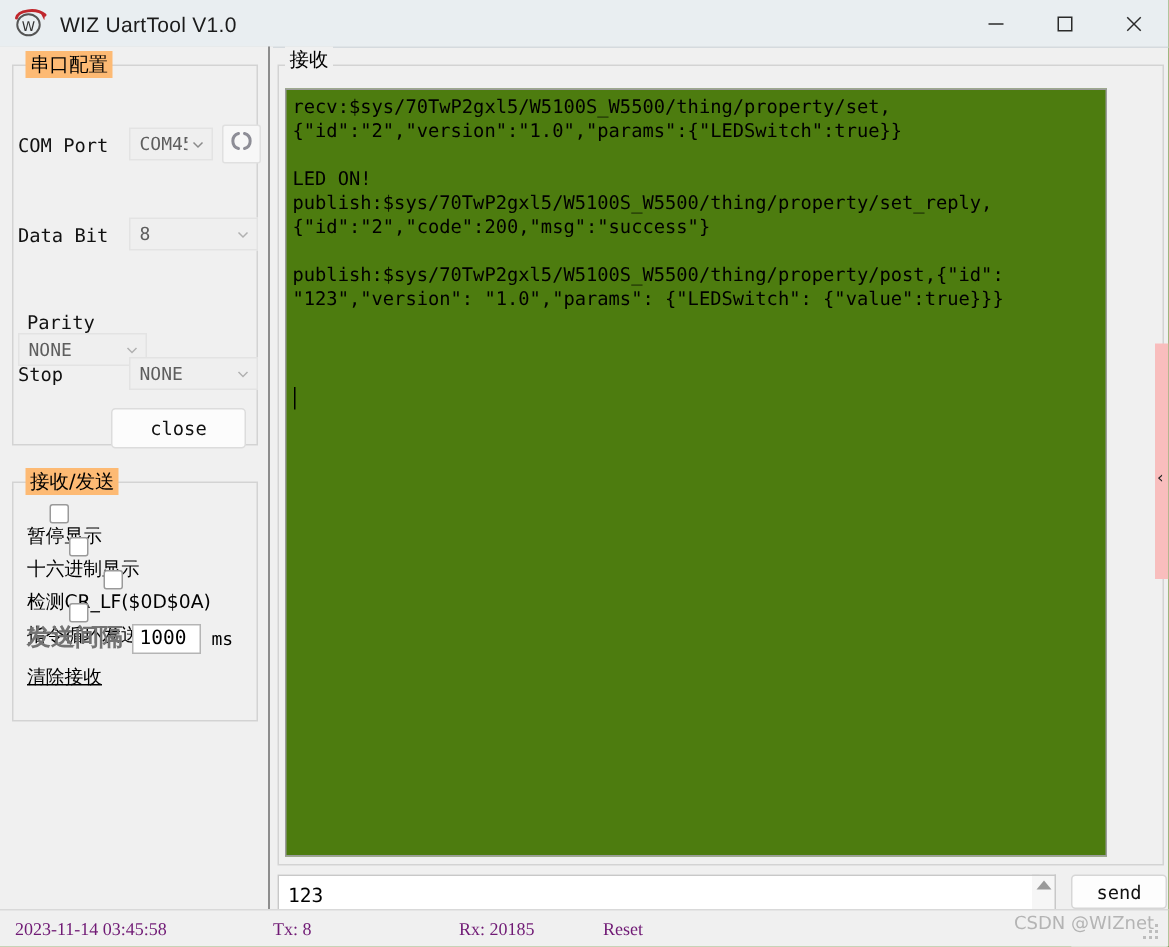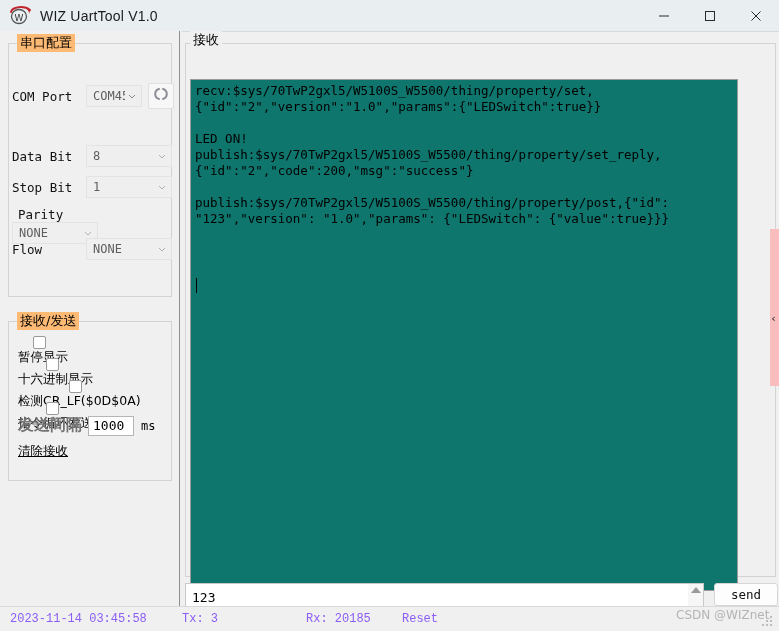--- a/index.html
+++ b/index.html
@@ -131,26 +131,25 @@
     border:1px solid #d3d3d3;
   }
   #recvTitle{
     position:absolute;left:190px;top:31px;
     background:#f0f0f0;padding:0 3px;
     font-size:13px;color:#000;
     font-family:"DejaVu Sans", sans-serif;
   }
   #recvArea{
     position:absolute;left:4px;top:15px;width:548px;height:512px;
-    background:#0f766e;
+    background:#4d7c0f;
     border:1px solid #9b9b9b;
     box-sizing:border-box;
     overflow:hidden;
     padding:3px 4px;
-    margin-top:20px;
   }
   #recvText{
     font-family:"DejaVu Sans Mono","Liberation Mono",monospace;
     font-size:12.5px;line-height:16px;color:#000;
     white-space:pre-wrap;word-break:break-all;
     margin:0;
   }
   #caret{
     position:absolute;left:5px;top:198px;width:1px;height:15px;background:#000;
   }
@@ -196,22 +195,22 @@
     line-height:1;
   }
 
   
   #statusbar{
     position:absolute;left:0;top:606px;width:779px;height:25px;
     background:#f0f0f0;border-top:1px solid #d9d9d9;
   }
   .sbitem{
     position:absolute;top:5px;
-    font-family:Liberation Mono, monospace;
-    font-size:12px;color:#8b5cf6;
+    font-family:Liberation Serif, serif;
+    font-size:12px;color:#701a75;
     white-space:nowrap;
   }
   #sbTime{left:10px;}
   #sbTx{left:182px;}
   #sbRx{left:306px;}
   #sbReset{left:402px;}
   #watermark{
     position:absolute;left:676px;top:608px;
     font-family:"DejaVu Sans", sans-serif;
     font-size:12px;color:#b4b4b4;white-space:nowrap;
@@ -286,56 +285,46 @@
     <div class="combo" style="width:86px;">
       <span class="cval">8</span>
       <span class="chev">
           <svg width="10" height="10" viewBox="0 0 10 10">
             <path d="M2 4 L5 7 L8 4" stroke="#b0b0b0" stroke-width="1" fill="none"></path>
           </svg>
         </span>
     </div>
   </div>
 
-  <div class="row" style="left:12px;top:145px;">
-    <div class="flabel">Stop Bit</div>
-    <div class="combo" style="width:86px;">
-      <span class="cval">1</span>
-      <span class="chev">
-          <svg width="10" height="10" viewBox="0 0 10 10">
-            <path d="M2 4 L5 7 L8 4" stroke="#b0b0b0" stroke-width="1" fill="none"></path>
-          </svg>
-        </span>
-    </div>
-  </div>
 
   <div class="row" style="left:12px;top:176px;flex-direction:column;">
     <div class="flabel">Parity</div>
     <div class="combo" style="width:86px;">
       <span class="cval">NONE</span>
       <span class="chev">
           <svg width="10" height="10" viewBox="0 0 10 10">
             <path d="M2 4 L5 7 L8 4" stroke="#b0b0b0" stroke-width="1" fill="none"></path>
           </svg>
         </span>
     </div>
   </div>
 
   <div class="row" style="left:12px;top:207px;">
-    <div class="flabel">Flow</div>
+    <div class="flabel">Stop</div>
     <div class="combo" style="width:86px;">
       <span class="cval">NONE</span>
       <span class="chev">
           <svg width="10" height="10" viewBox="0 0 10 10">
             <path d="M2 4 L5 7 L8 4" stroke="#b0b0b0" stroke-width="1" fill="none"></path>
           </svg>
         </span>
     </div>
   </div>
 
+  <div id="closeBtnMain">close</div>
 
   <div class="groupbox" id="gb-rs">
     <div class="grouptitle">接收/发送</div>
   </div>
 
   <div class="cbrow" style="top:305px;">
     <span class="cbox"></span>
     <span class="cblabel">暂停显示</span>
   </div>
   <div class="cbrow" style="top:327px;">
@@ -389,21 +378,21 @@
   <div class="actbtn" id="clearBtn">clear</div>
 </div>
 
 <div id="recvTitle">接收</div>
 
 <div id="sidetab"></div>
 <div id="sidetabChev">‹</div>
 
 <div id="statusbar">
   <span class="sbitem" id="sbTime">2023-11-14 03:45:58</span>
-  <span class="sbitem" id="sbTx">Tx: 3</span>
+  <span class="sbitem" id="sbTx">Tx: 8</span>
   <span class="sbitem" id="sbRx">Rx: 20185</span>
   <span class="sbitem" id="sbReset">Reset</span>
 </div>
 <div id="watermark">CSDN @WIZnet</div>
 <div id="grip">
   <span class="gripdot" style="left:8px;top:0px;"></span>
   <span class="gripdot" style="left:4px;top:4px;"></span>
   <span class="gripdot" style="left:8px;top:4px;"></span>
   <span class="gripdot" style="left:0px;top:8px;"></span>
   <span class="gripdot" style="left:4px;top:8px;"></span>

